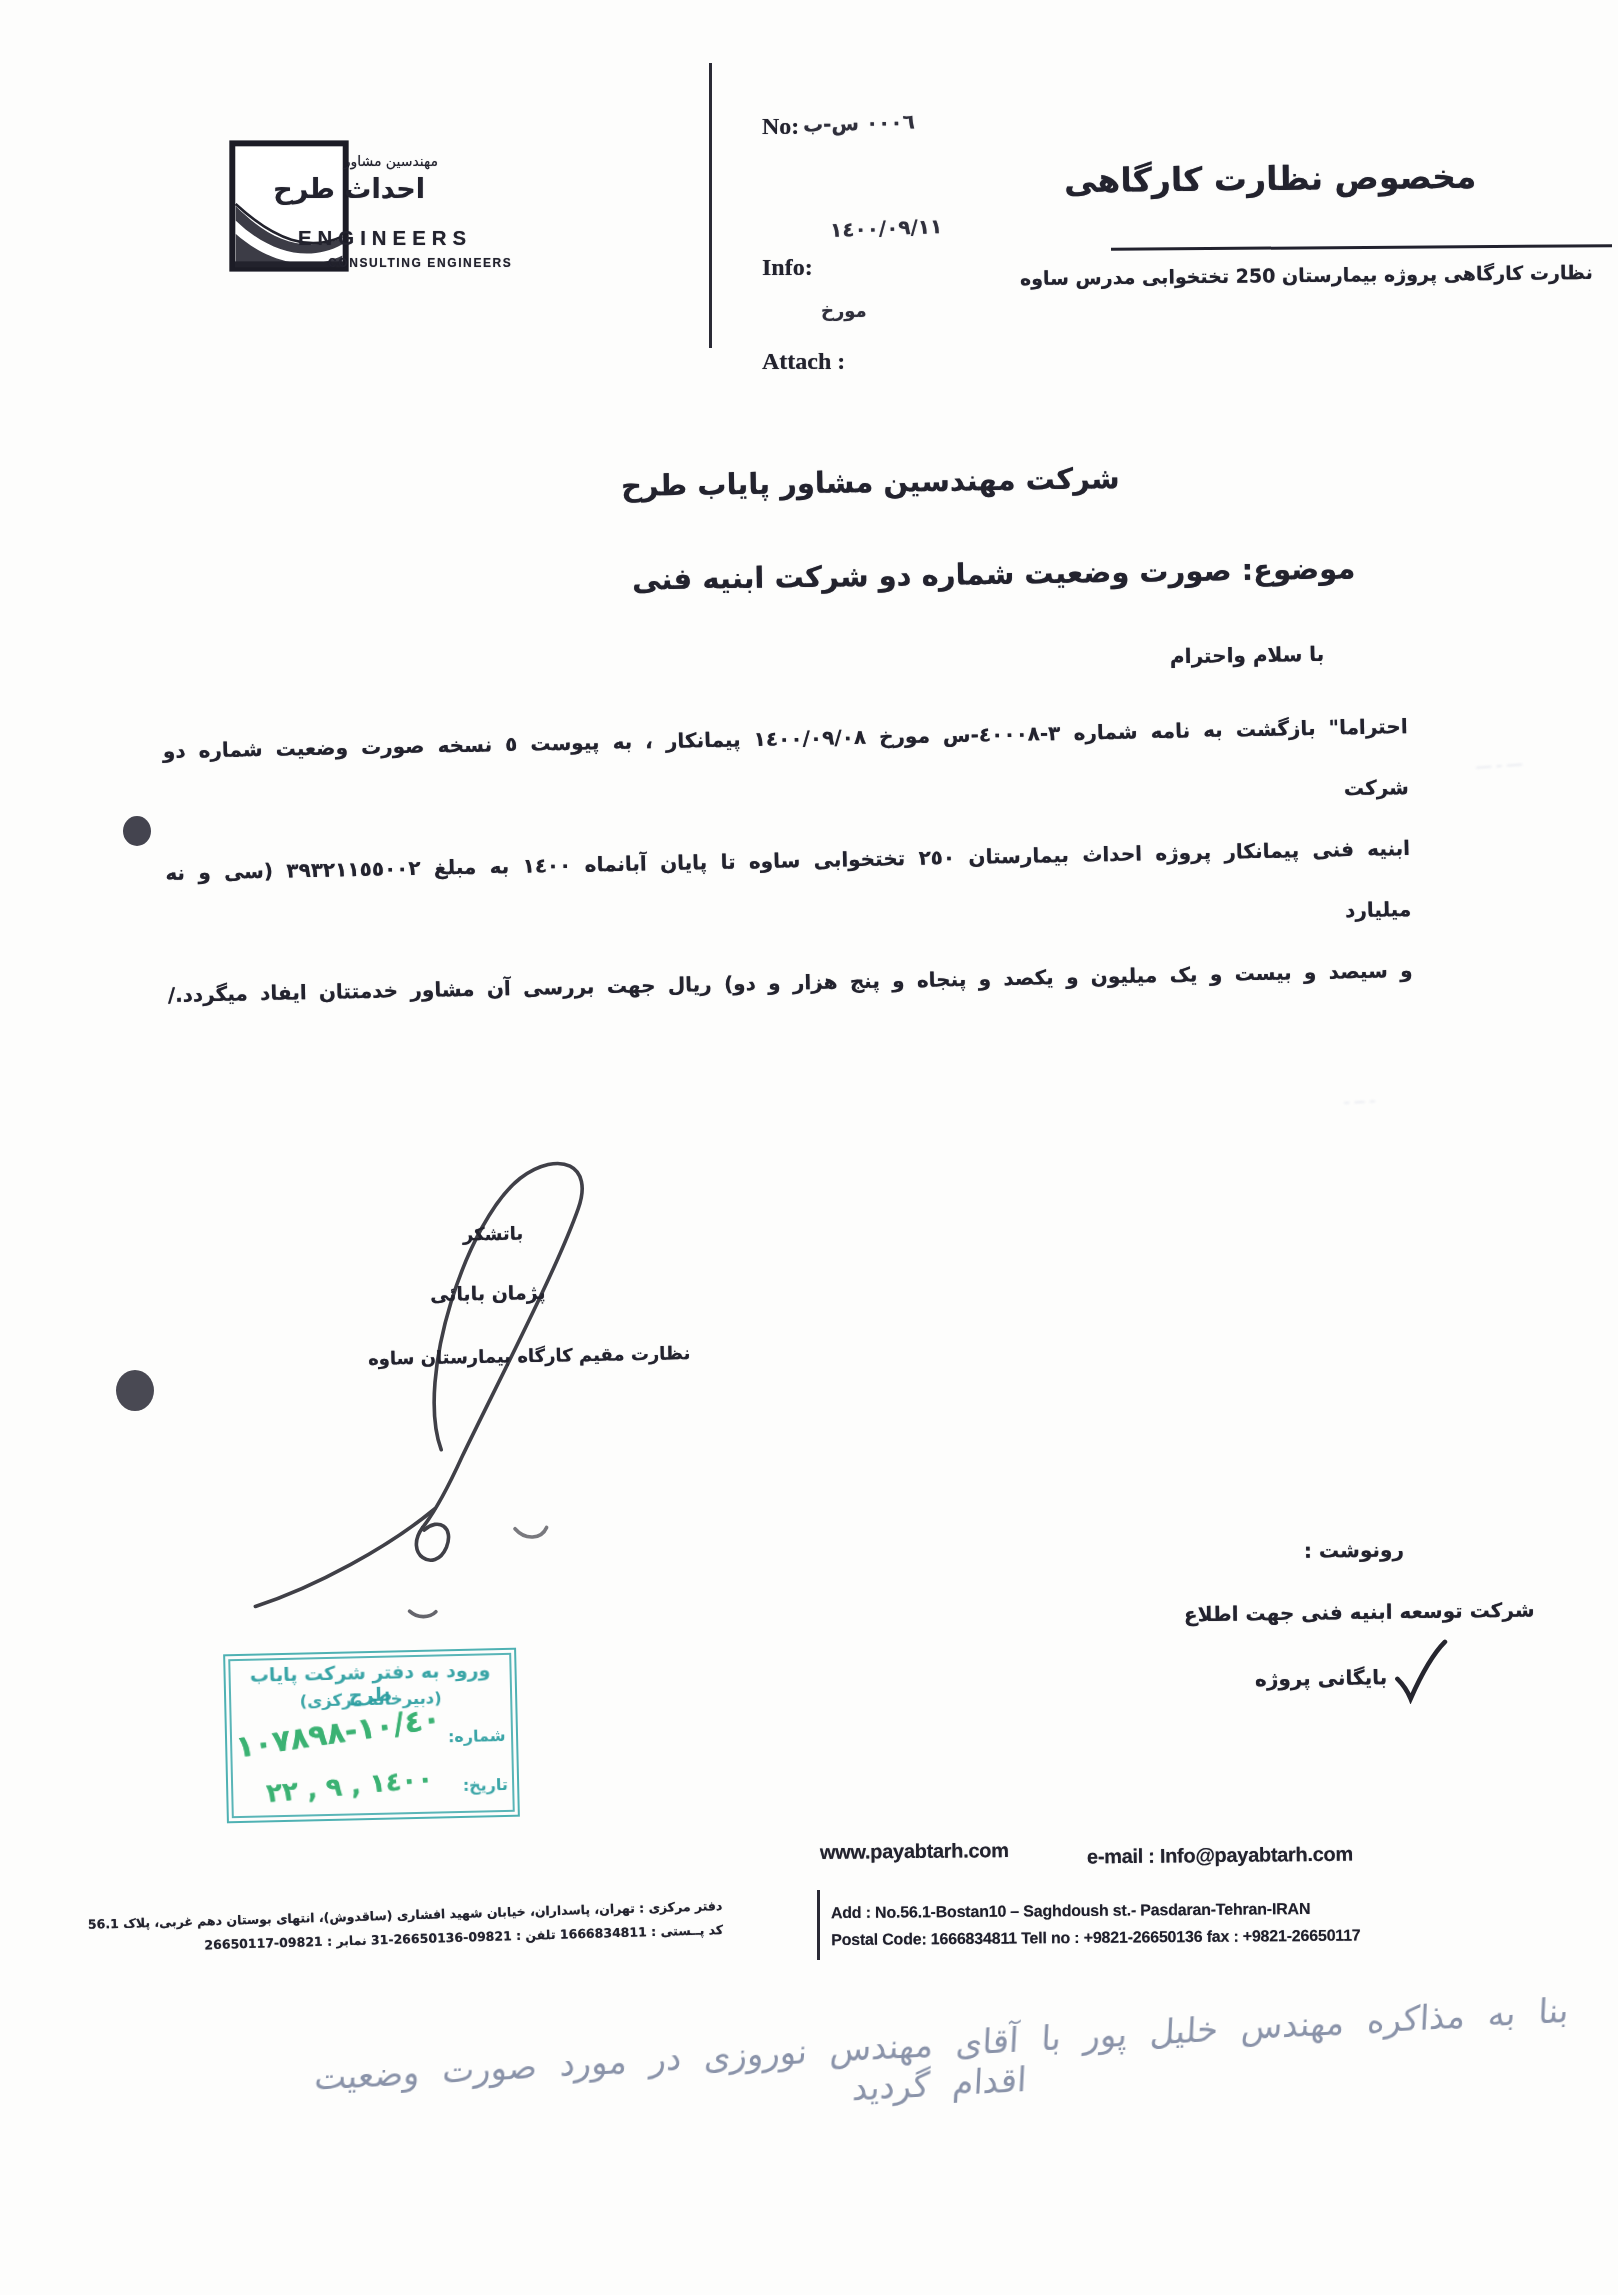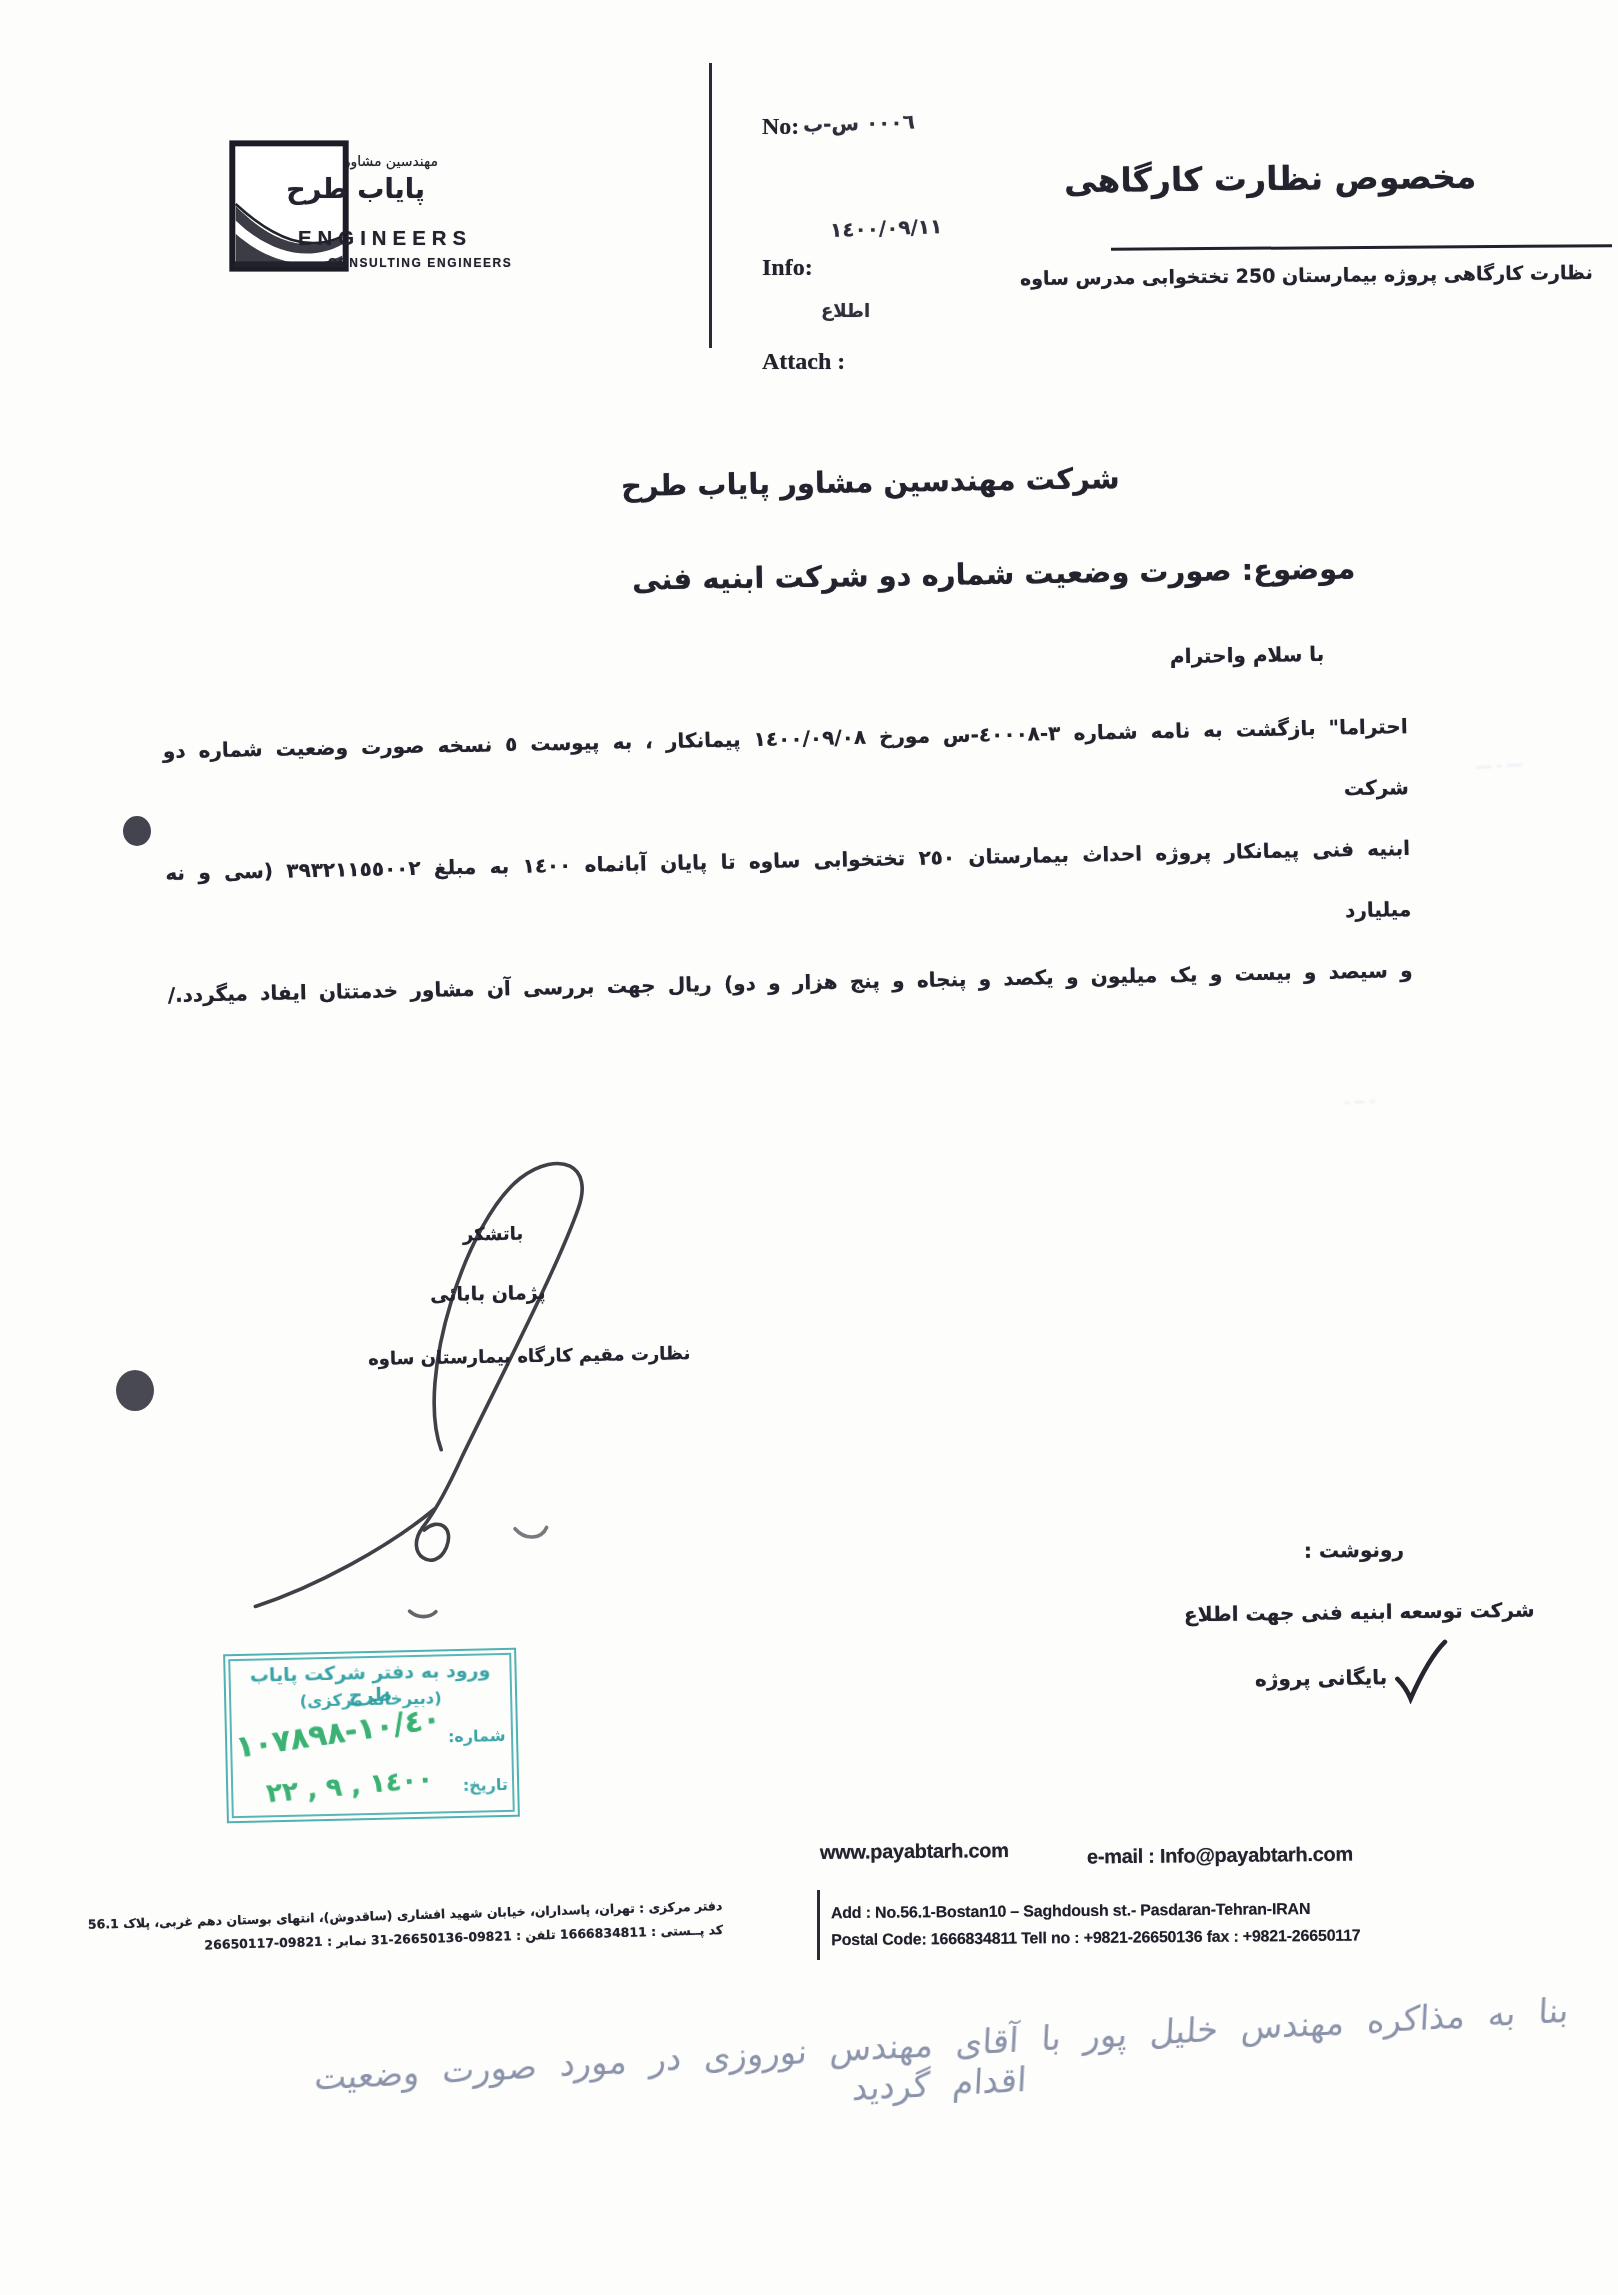--- a/index.html
+++ b/index.html
@@ -96,30 +96,30 @@
   <div class="abs" style="left:229px;top:140px;width:120px;height:132px;">
     <svg width="120" height="132" viewBox="0 0 182 200">
       <rect x="5" y="5" width="172" height="190" fill="#ffffff" stroke="#1c1c26" stroke-width="9"></rect>
       <path d="M10 100 C 62 152, 112 172, 172 148 L 172 190 L 10 190 Z" fill="#3c3c46"></path>
       <path d="M10 122 C 62 172, 122 186, 172 158 L 172 175 C 120 200, 60 186, 10 142 Z" fill="#ffffff"></path>
       <path d="M10 97 C 70 152, 122 170, 172 146" stroke="#22222c" stroke-width="4" fill="none"></path>
       <rect x="9" y="184" width="164" height="9" fill="#22222c"></rect>
     </svg>
   </div>
   <div class="abs fa ink logo-fa-small" style="right:1181px;top:153px;">مهندسین مشاور</div>
-  <div class="abs fa ink logo-fa-name" style="right:1194px;top:173px;">پایاب طرح</div>
+  <div class="abs fa ink logo-fa-name" style="right:1194px;top:173px;">احداث طرح</div>
   <div class="abs en-sans ink logo-en-name" style="left:298px;top:227px;">ENGINEERS</div>
   <div class="abs en-sans ink logo-en-sub" style="left:328px;top:256px;">CONSULTING ENGINEERS</div>
 
   <div class="abs vline" style="left:709px;top:63px;height:285px;"></div>
   <div class="abs en-serif ink ref-label" style="left:730px;top:113px;">No:</div>
   <div class="abs fa soft ref-value" style="left:803px;top:111px;transform:rotate(-1.5deg);">٠٠٠٦ س-ب</div>
   <div class="abs fa soft ref-value" style="left:830px;top:216px;transform:rotate(-2deg);">١٤٠٠/٠٩/١١</div>
   <div class="abs en-serif ink ref-label" style="left:730px;top:254px;">Info:</div>
-  <div class="abs fa soft" style="left:821px;top:300px;font-size:18px;font-weight:700;">اطلاع</div>
+  <div class="abs fa soft" style="left:821px;top:300px;font-size:18px;font-weight:700;">مورخ</div>
   <div class="abs en-serif ink ref-label" style="left:730px;top:348px;">Attach :</div>
 
   <div class="abs fa ink dedication-title" style="right:143px;top:159px;">مخصوص نظارت کارگاهی</div>
   <div class="abs rule" style="left:1111px;top:246px;width:501px;transform:rotate(-0.4deg);"></div>
   <div class="abs fa ink dedication-sub" style="right:26px;top:264px;">نظارت کارگاهی پروژه بیمارستان 250 تختخوابی مدرس ساوه</div>
 
   <div class="abs fa ink company-line" style="right:499px;top:465px;">شرکت مهندسین مشاور پایاب طرح</div>
   <div class="abs fa ink subject-line" style="right:264px;top:557px;">موضوع: صورت وضعیت شماره دو شرکت ابنیه فنی</div>
   <div class="abs fa ink salutation" style="right:295px;top:643px;">با سلام واحترام</div>
 

